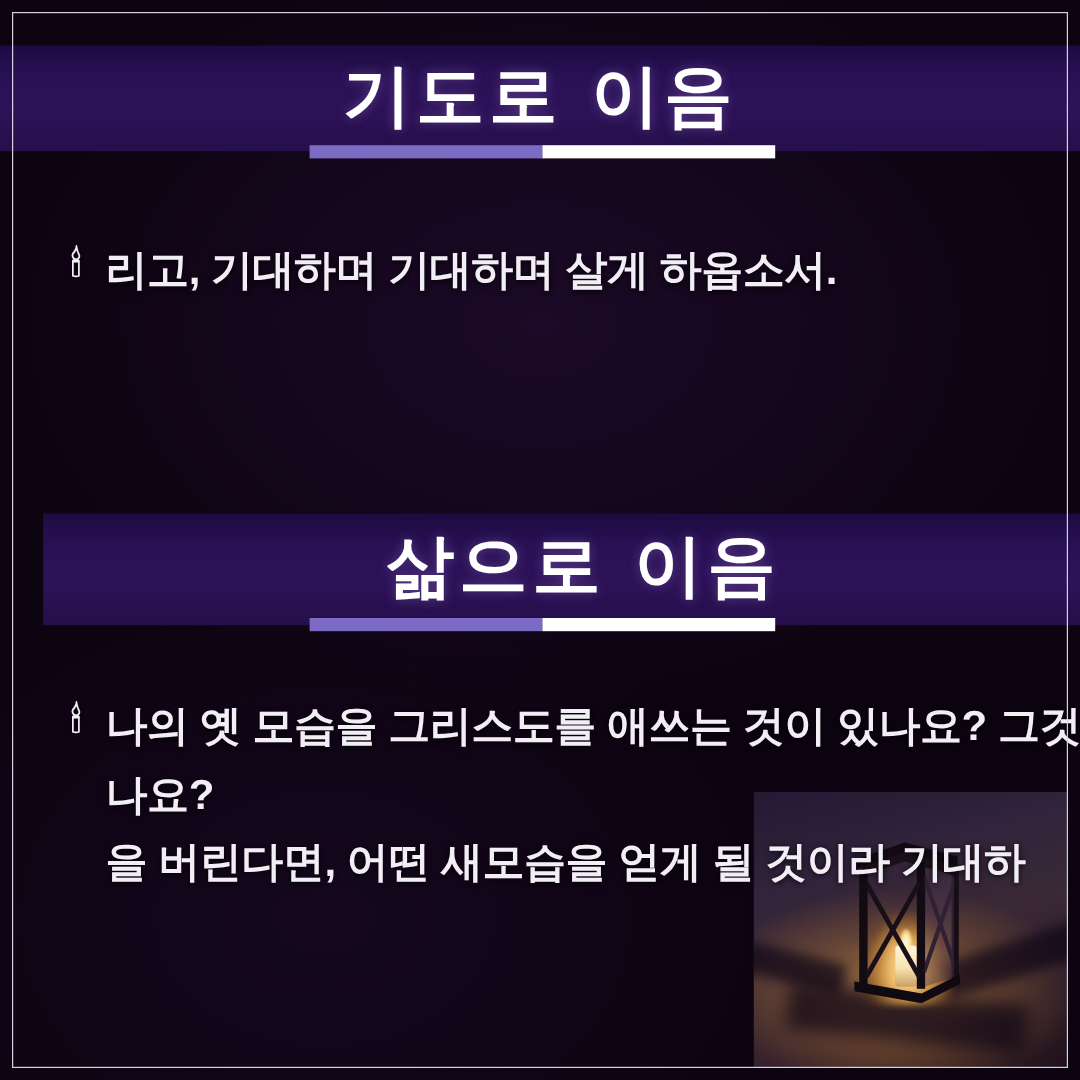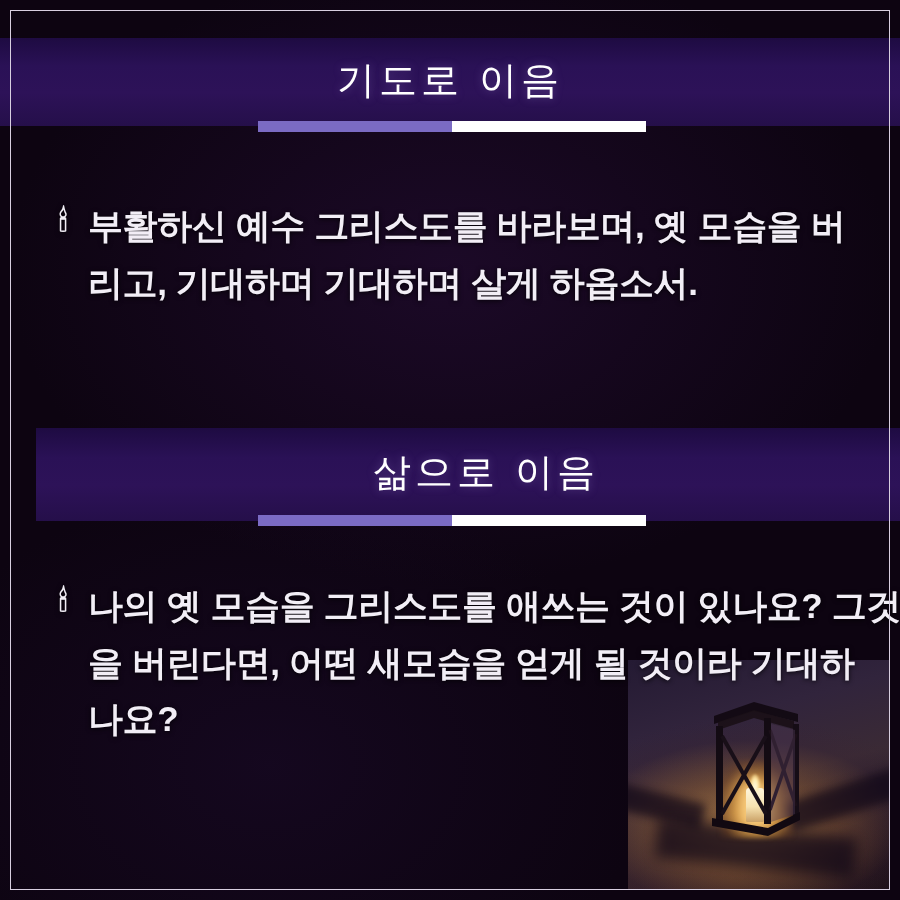--- a/index.html
+++ b/index.html
@@ -119,22 +119,22 @@
     display: flex;
     align-items: center;
     justify-content: center;
   }
   .banner-1 { top: 38px; height: 88px; }
   .banner-2 { top: 428px; height: 93px; margin-left: 36px; }
 
   .banner-title {
     color: #ffffff;
     font-family: "DejaVu Serif", serif;
-    font-size: 38px;
-    font-weight: 400;
+    font-size: 57px;
+    font-weight: 700;
     letter-spacing: 4px;
     text-shadow: 0 0 10px rgba(170,140,220,0.35);
     white-space: nowrap;
     transform: translateY(-2px);
   }
 
   
   .rule {
     position: absolute;
     left: 258px;
@@ -235,36 +235,35 @@
     <div class="banner-title">기도로 이음</div>
   </div>
   <div class="rule rule-1">
     <div class="rule-left"></div>
     <div class="rule-right"></div>
   </div>
 
   <div class="para para-1">
     <span class="para-icon">🕯</span>
     <span class="para-text">
-      <span class="ln">부활하신 예수 그리스도를 바라보며, 옛 모습을 버</span>
       <span class="ln">리고, 기대하며 기대하며 살게 하옵소서.</span>
     </span>
   </div>
 
   <div class="banner banner-2">
     <div class="banner-title">삶으로 이음</div>
   </div>
   <div class="rule rule-2">
     <div class="rule-left"></div>
     <div class="rule-right"></div>
   </div>
 
   <div class="para para-2">
     <span class="para-icon">🕯</span>
     <span class="para-text">
       <span class="ln">나의 옛 모습을 그리스도를 애쓰는 것이 있나요? 그것</span>
+      <span class="ln">나요?</span>
       <span class="ln">을 버린다면, 어떤 새모습을 얻게 될 것이라 기대하</span>
-      <span class="ln">나요?</span>
     </span>
   </div>
 
   <div class="frame"></div>
 </div>
 
 </body></html>

